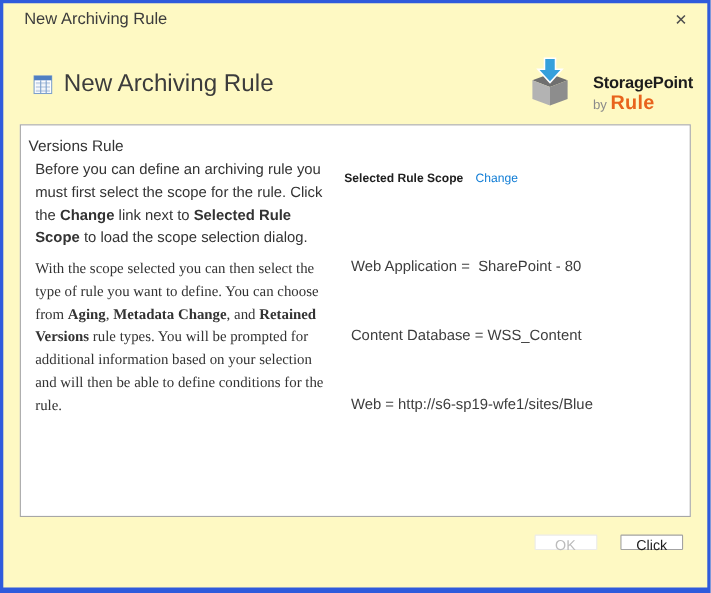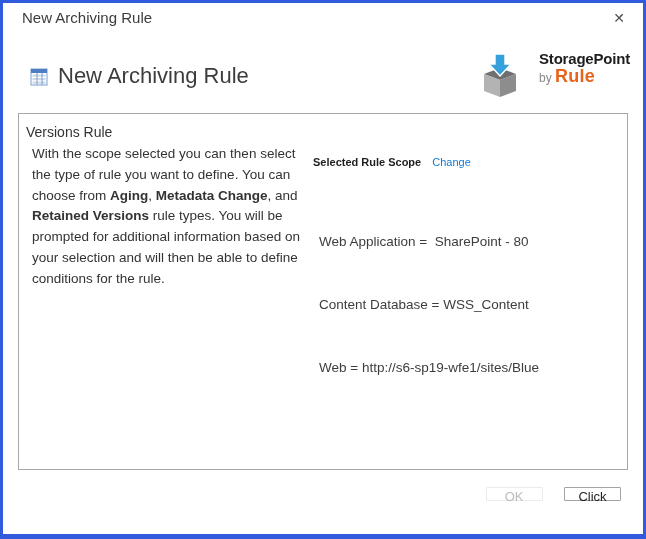--- a/index.html
+++ b/index.html
@@ -4,38 +4,38 @@
 <style>
   * { box-sizing: border-box; }
   html,body { margin:0; padding:0; }
   body {
     width:646px; height:539px;
     font-family:"Liberation Sans", sans-serif;
     background:#eaeaea;
   }
   .dialog {
     position:relative; width:646px; height:539px;
-    background:#ffffff;
+    background:#fef9c3;
     border:3px solid #2f5bdc; border-bottom-width:5px;
   }
   
   .titlebar {
     position:absolute; top:6px; left:19px; right:14px;
     display:flex; justify-content:space-between; align-items:flex-start;
   }
   .dlg-title { font-size:15px; color:#3c3c3c; }
   .close-x { font-size:14px; color:#4f4f4f; cursor:pointer; padding:2px 4px; line-height:1; }
   
   .header {
     position:absolute; top:47px; left:27px; right:13px; height:52px;
     display:flex; align-items:center;
   }
   .tbl-icon { width:18px; height:18px; flex:0 0 auto; margin-top:2px; }
   .page-title { font-size:22px; font-weight:400; color:#3c3c3c; margin:0 0 0 10px; }
-  .logo { margin-left:auto; display:flex; align-items:flex-start;gap:12px; }
+  .logo { margin-left:auto; display:flex; align-items:flex-end;gap:12px; }
   .logo-text { margin-left:5px; line-height:1; }
   .logo-brand { font-size:15px; font-weight:700; color:#1d1d1d; letter-spacing:-0.2px; }
   .logo-byline { margin-top:1px; font-size:12px; color:#8a8a8a; }
   .logo-quest { font-size:18px; color:#e8631c; font-weight:600; letter-spacing:0.2px; }
   
   .content-box {
     position:absolute; left:15px; right:15px; top:110px; bottom:64px;
     border:1px solid #a7a7a7; background:#fff;
     display:flex; padding:9px 10px 0 7px; overflow:hidden;
   }
@@ -97,20 +97,21 @@
           <span class="logo-quest">Rule</span>
         </div>
       </span>
     </div>
   </div>
 
   <div class="content-box">
 
     <div class="left-col">
       <div class="left-heading">Versions Rule</div>
+      <p><span>Before you can define an archiving rule you must first select the scope for the rule. Click the </span><span class="b">Change</span><span> link next to </span><span class="b">Selected Rule Scope</span><span> to load the scope selection dialog.</span></p>
       <p><span>With the scope selected you can then select the type of rule you want to define. You can choose from </span><span class="b">Aging</span><span>, </span><span class="b">Metadata Change</span><span>, and </span><span class="b">Retained Versions</span><span> rule types. You will be prompted for additional information based on your selection and will then be able to define conditions for the rule.</span></p>
     </div>
 
     <div class="right-col">
       <div class="scope-header">
         <span class="scope-title">Selected Rule Scope</span>
         <a class="change-link">Change</a>
       </div>
       <div class="scope-lines">
         <div class="scope-line">Web Application =  SharePoint - 80</div>

